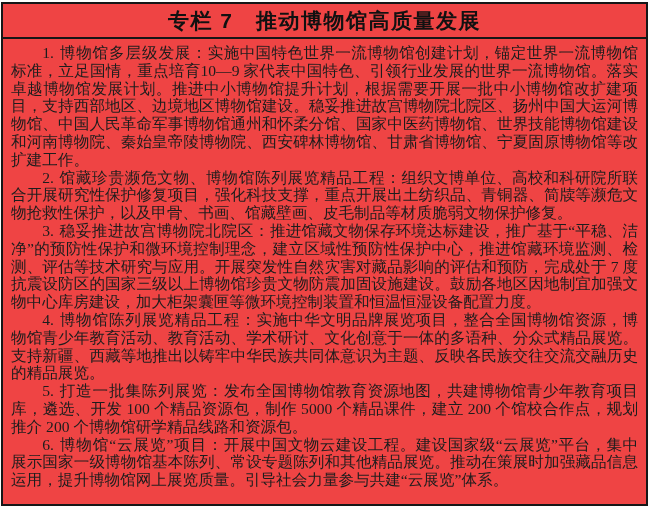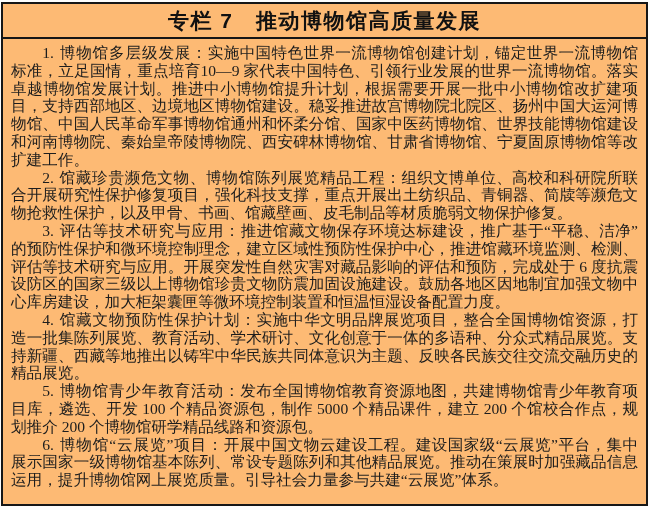--- a/index.html
+++ b/index.html
@@ -15,21 +15,21 @@
     font-family: "Liberation Serif", "DejaVu Serif", serif;
     color: #1d1d1d;
   }
   .panel {
     position: absolute;
     left: 1px;
     top: 2px;
     right: 2px;
     bottom: 4px;
     border: 2px solid #161616;
-    background: #fdba74;
+    background: #ef4444;
     box-sizing: border-box;
     display: flex;
     flex-direction: column;
   }
   .panel-title {
     height: 33px;
     flex: 0 0 auto;
     border-bottom: 2px solid #161616;
     display: flex;
     align-items: center;
@@ -73,29 +73,29 @@
 
     <p class="item">
       <span class="item-num">1.</span><span class="item-lead">博物馆多层级发展：</span><span class="item-body">实施中国特色世界一流博物馆创建计划，锚定世界一流博物馆标准，立足国情，重点培育10—9 家代表中国特色、引领行业发展的世界一流博物馆。落实卓越博物馆发展计划。推进中小博物馆提升计划，根据需要开展一批中小博物馆改扩建项目，支持西部地区、边境地区博物馆建设。稳妥推进故宫博物院北院区、扬州中国大运河博物馆、中国人民革命军事博物馆通州和怀柔分馆、国家中医药博物馆、世界技能博物馆建设和河南博物院、秦始皇帝陵博物院、西安碑林博物馆、甘肃省博物馆、宁夏固原博物馆等改扩建工作。</span>
     </p>
 
     <p class="item">
       <span class="item-num">2.</span><span class="item-lead">馆藏珍贵濒危文物、博物馆陈列展览精品工程：</span><span class="item-body">组织文博单位、高校和科研院所联合开展研究性保护修复项目，强化科技支撑，重点开展出土纺织品、青铜器、简牍等濒危文物抢救性保护，以及甲骨、书画、馆藏壁画、皮毛制品等材质脆弱文物保护修复。</span>
     </p>
 
     <p class="item">
-      <span class="item-num">3.</span><span class="item-lead">评估等技术研究与应用：</span><span class="item-body">推进馆藏文物保存环境达标建设，推广基于“平稳、洁净”的预防性保护和微环境控制理念，建立区域性预防性保护中心，推进馆藏环境监测、检测、评估等技术研究与应用。开展突发性自然灾害对藏品影响的评估和预防，完成处于 6 度抗震设防区的国家三级以上博物馆珍贵文物防震加固设施建设。鼓励各地区因地制宜加强文物中心库房建设，加大柜架囊匣等微环境控制装置和恒温恒湿设备配置力度。</span>
+      <span class="item-num">3.</span><span class="item-lead">稳妥推进故宫博物院北院区：</span><span class="item-body">推进馆藏文物保存环境达标建设，推广基于“平稳、洁净”的预防性保护和微环境控制理念，建立区域性预防性保护中心，推进馆藏环境监测、检测、评估等技术研究与应用。开展突发性自然灾害对藏品影响的评估和预防，完成处于 7 度抗震设防区的国家三级以上博物馆珍贵文物防震加固设施建设。鼓励各地区因地制宜加强文物中心库房建设，加大柜架囊匣等微环境控制装置和恒温恒湿设备配置力度。</span>
     </p>
 
     <p class="item">
-      <span class="item-num">4.</span><span class="item-lead">馆藏文物预防性保护计划：</span><span class="item-body">实施中华文明品牌展览项目，整合全国博物馆资源，打造一批集陈列展览、教育活动、学术研讨、文化创意于一体的多语种、分众式精品展览。支持新疆、西藏等地推出以铸牢中华民族共同体意识为主题、反映各民族交往交流交融历史的精品展览。</span>
+      <span class="item-num">4.</span><span class="item-lead">博物馆陈列展览精品工程：</span><span class="item-body">实施中华文明品牌展览项目，整合全国博物馆资源，博物馆青少年教育活动、教育活动、学术研讨、文化创意于一体的多语种、分众式精品展览。支持新疆、西藏等地推出以铸牢中华民族共同体意识为主题、反映各民族交往交流交融历史的精品展览。</span>
     </p>
 
     <p class="item">
-      <span class="item-num">5.</span><span class="item-lead">博物馆青少年教育活动：</span><span class="item-body">发布全国博物馆教育资源地图，共建博物馆青少年教育项目库，遴选、开发 100 个精品资源包，制作 5000 个精品课件，建立 200 个馆校合作点，规划推介 200 个博物馆研学精品线路和资源包。</span>
+      <span class="item-num">5.</span><span class="item-lead">打造一批集陈列展览：</span><span class="item-body">发布全国博物馆教育资源地图，共建博物馆青少年教育项目库，遴选、开发 100 个精品资源包，制作 5000 个精品课件，建立 200 个馆校合作点，规划推介 200 个博物馆研学精品线路和资源包。</span>
     </p>
 
     <p class="item">
       <span class="item-num">6.</span><span class="item-lead">博物馆“云展览”项目：</span><span class="item-body">开展中国文物云建设工程。建设国家级“云展览”平台，集中展示国家一级博物馆基本陈列、常设专题陈列和其他精品展览。推动在策展时加强藏品信息运用，提升博物馆网上展览质量。引导社会力量参与共建“云展览”体系。</span>
     </p>
 
   </div>
 </div>
 
 </body></html>

